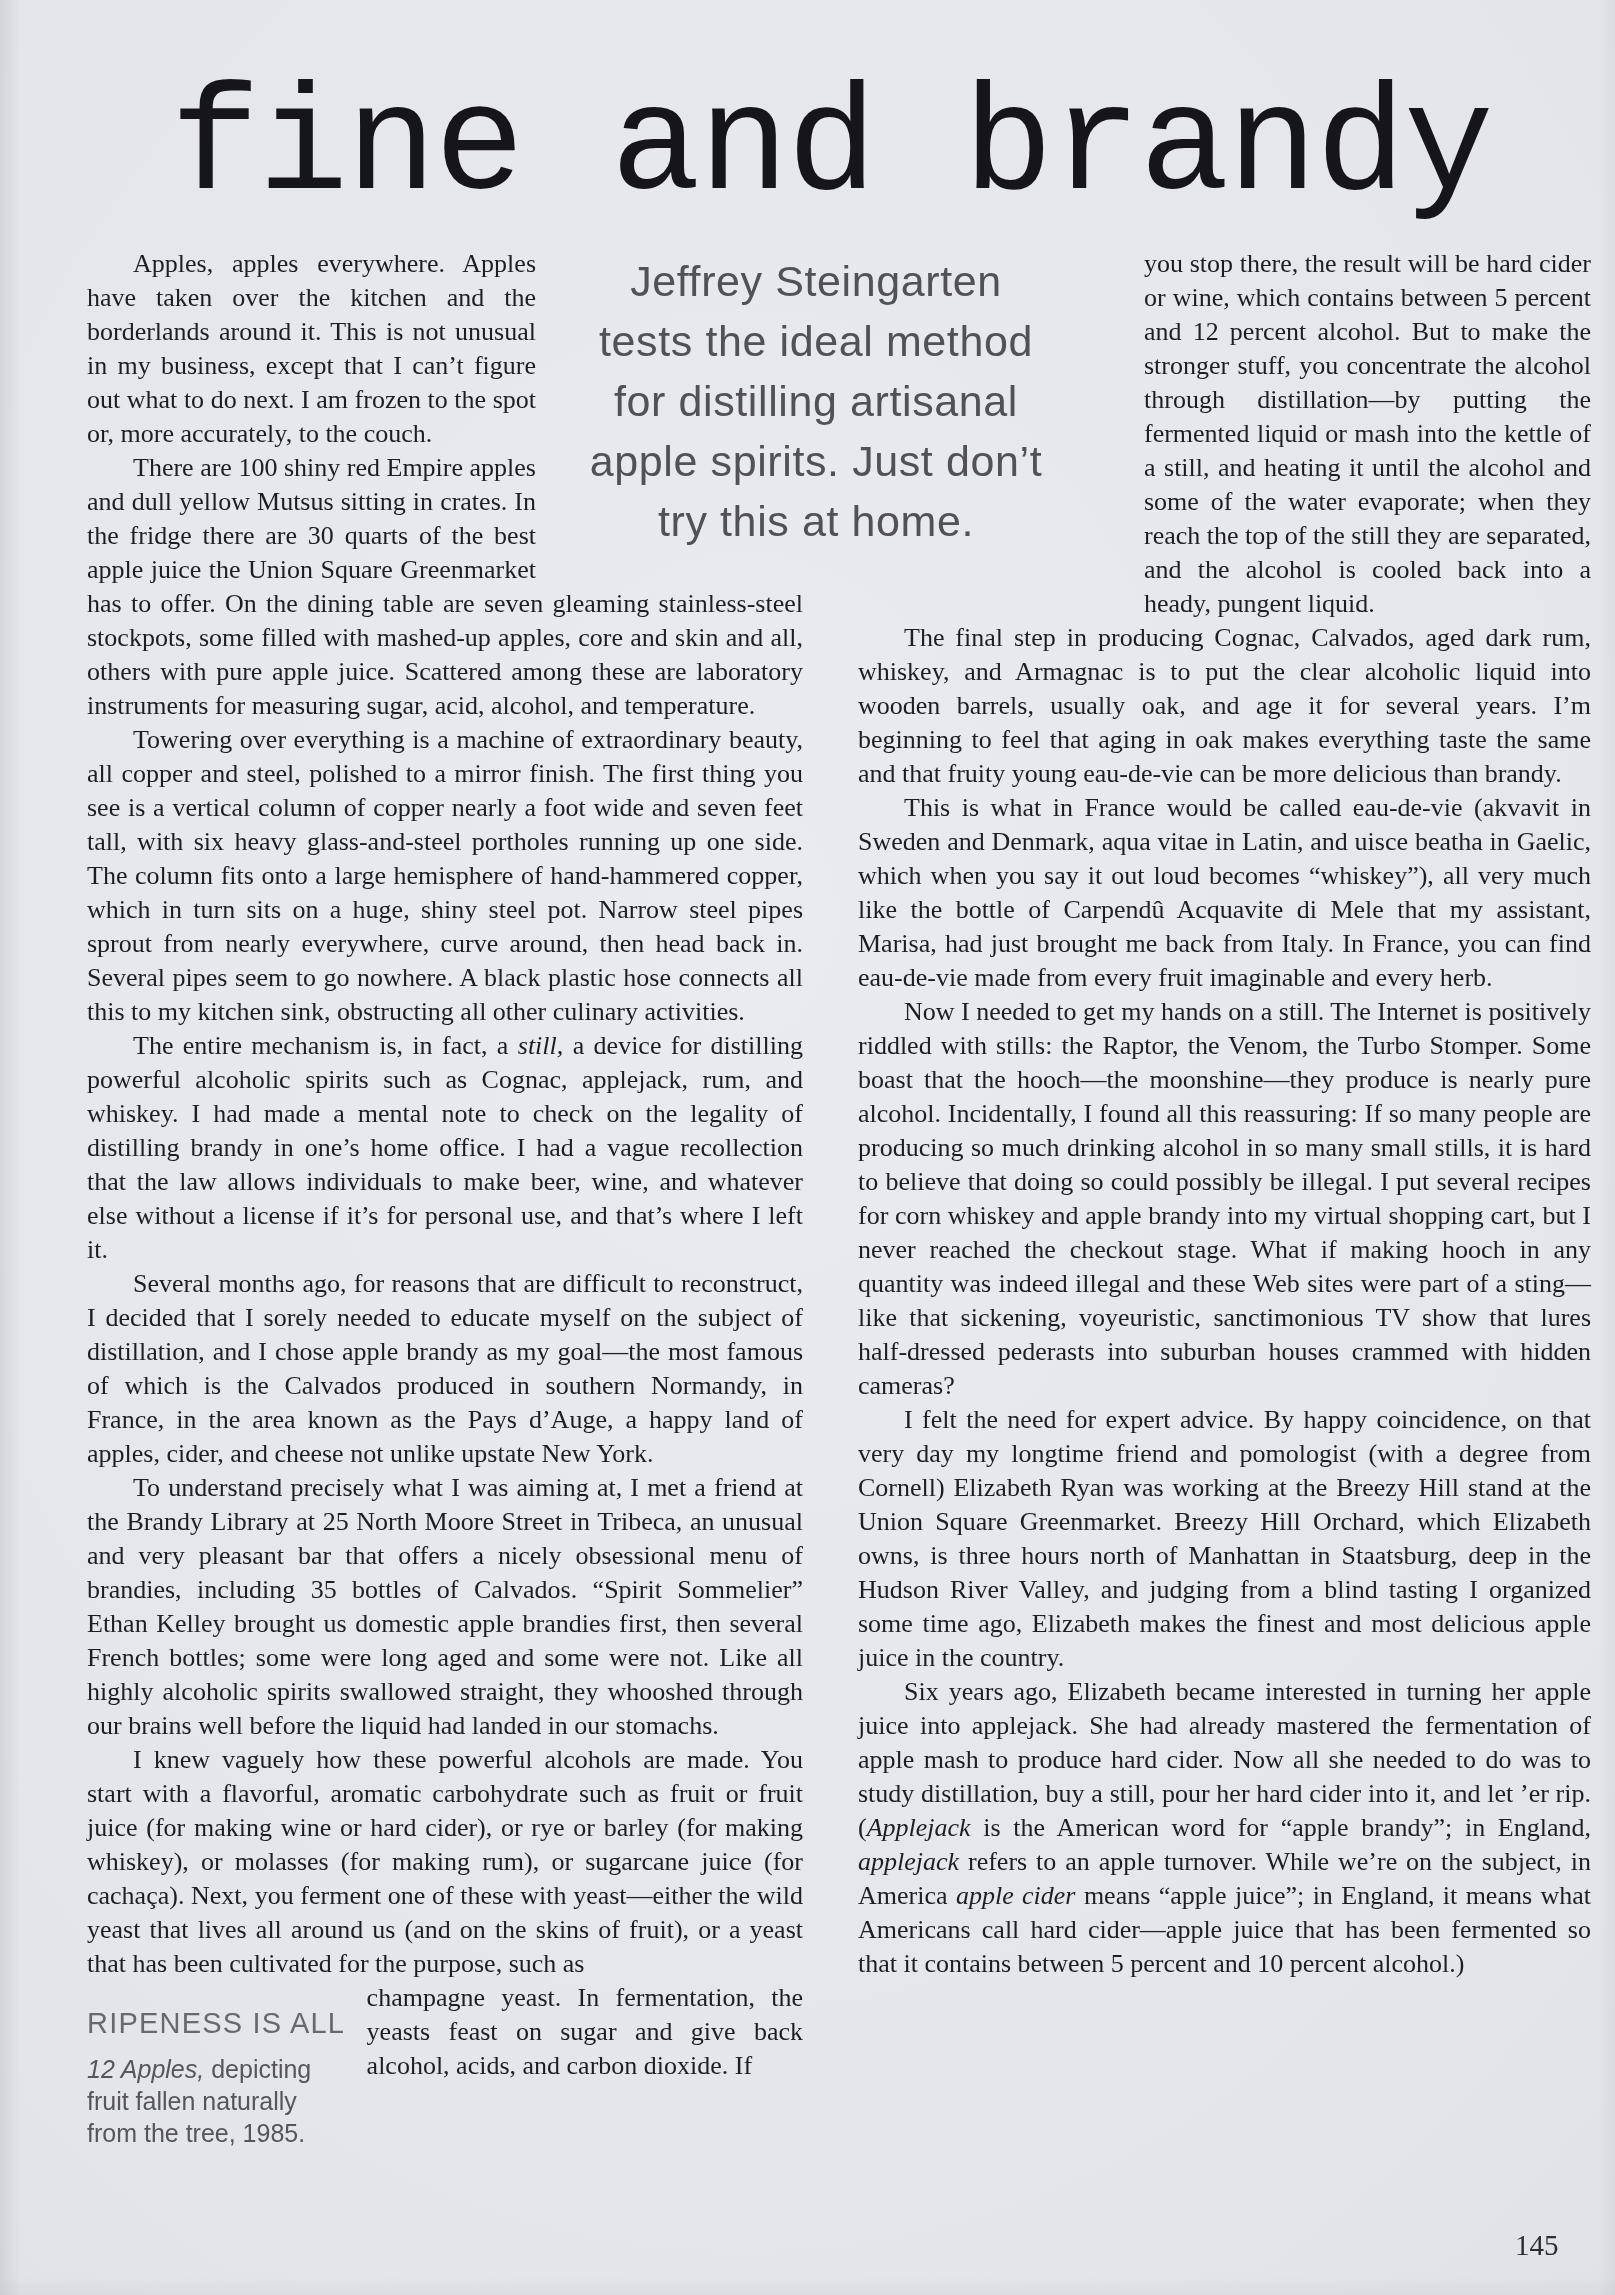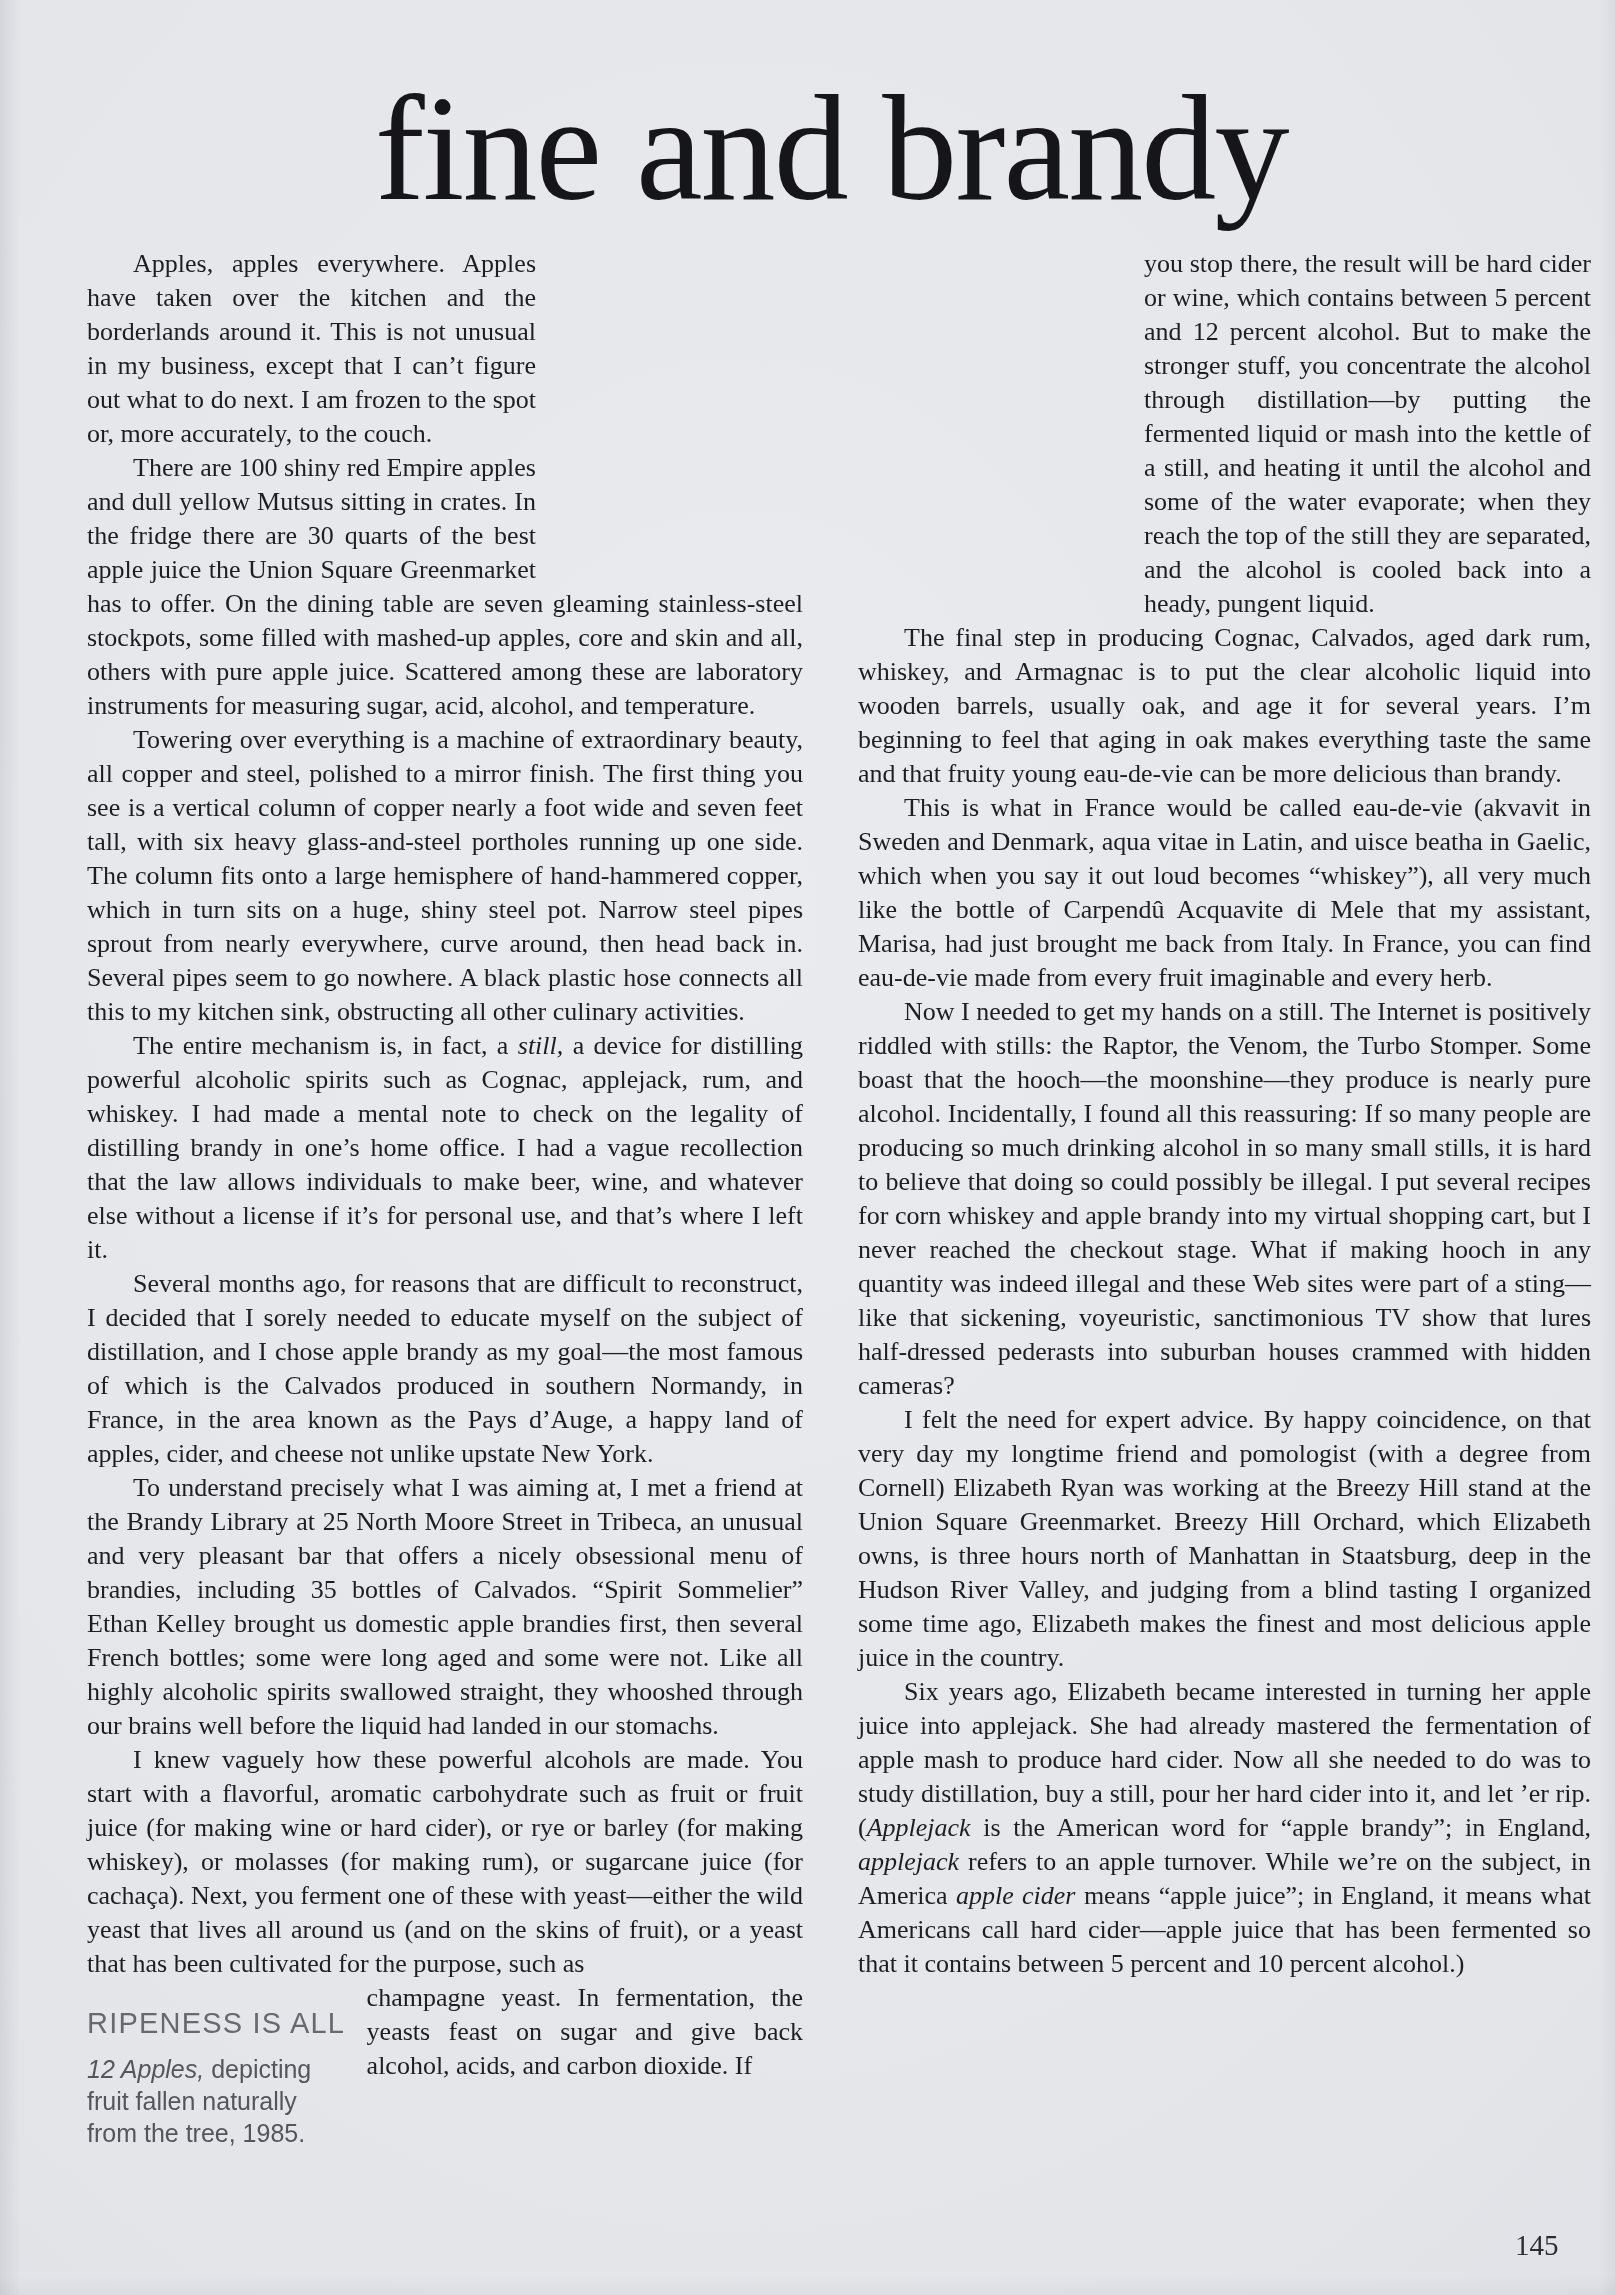--- a/index.html
+++ b/index.html
@@ -17,21 +17,21 @@
       linear-gradient(0deg, rgba(95,95,110,0.06), rgba(95,95,110,0) 18.6px),
       radial-gradient(ellipse 125% 115% at 46% 40%, #eaebee 0%, #e4e5e9 55%, #dadbe0 100%);
   }
 
   
   .headline {
     position:absolute;
     top:73px; left:50%;
     transform:translateX(calc(-50% + 23.6px));
     white-space:nowrap;
-    font-family:Liberation Serif, serif;
+    font-family:Liberation Mono, monospace;
     font-size:150px;
     line-height:1;
     letter-spacing:-1.9px;
     color:#16161a;
   }
 
   
   .deck {
     position:absolute;
     top:251px; left:816px;
@@ -100,20 +100,25 @@
     color:#2c2c31;
   }
 </style>
 </head>
 <body>
 
 <div class="page">
 
   <div class="headline">fine and brandy</div>
 
+  <div class="deck">Jeffrey Steingarten
+tests the ideal method
+for distilling artisanal
+apple spirits. Just don’t
+try this at home.</div>
 
   <div class="col col-left">
     <div class="spacer-r"></div>
     <p>Apples, apples everywhere. Apples have taken over the kitchen and the borderlands around it. This is not unusual in my business, except that I can’t figure out what to do next. I am frozen to the spot or, more accurately, to the couch.</p>
     <p>There are 100 shiny red Empire apples and dull yellow Mutsus sitting in crates. In the fridge there are 30 quarts of the best apple juice the Union Square Greenmarket has to offer. On the dining table are seven gleaming stainless-steel stockpots, some filled with mashed-up apples, core and skin and all, others with pure apple juice. Scattered among these are laboratory instruments for measuring sugar, acid, alcohol, and temperature.</p>
     <p>Towering over everything is a machine of extraordinary beauty, all copper and steel, polished to a mirror finish. The first thing you see is a vertical column of copper nearly a foot wide and seven feet tall, with six heavy glass-and-steel portholes running up one side. The column fits onto a large hemisphere of hand-hammered copper, which in turn sits on a huge, shiny steel pot. Narrow steel pipes sprout from nearly everywhere, curve around, then head back in. Several pipes seem to go nowhere. A black plastic hose connects all this to my kitchen sink, obstructing all other culinary activities.</p>
     <p>The entire mechanism is, in fact, a <i>still,</i> a device for distilling powerful alcoholic spirits such as Cognac, applejack, rum, and whiskey. I had made a mental note to check on the legality of distilling brandy in one’s home office. I had a vague recollection that the law allows individuals to make beer, wine, and whatever else without a license if it’s for personal use, and that’s where I left it.</p>
     <p>Several months ago, for reasons that are difficult to reconstruct, I decided that I sorely needed to educate myself on the subject of distillation, and I chose apple brandy as my goal—the most famous of which is the Calvados produced in southern Normandy, in France, in the area known as the Pays d’Auge, a happy land of apples, cider, and cheese not unlike upstate New York.</p>
     <p>To understand precisely what I was aiming at, I met a friend at the Brandy Library at 25 North Moore Street in Tribeca, an unusual and very pleasant bar that offers a nicely obsessional menu of brandies, including 35 bottles of Calvados. “Spirit Sommelier” Ethan Kelley brought us domestic apple brandies first, then several French bottles; some were long aged and some were not. Like all highly alcoholic spirits swallowed straight, they whooshed through our brains well before the liquid had landed in our stomachs.</p>
     <p>I knew vaguely how these powerful alcohols are made. You start with a flavorful, aromatic carbohydrate such as fruit or fruit juice (for making wine or hard cider), or rye or barley (for making whiskey), or molasses (for making rum), or sugarcane juice (for cachaça). Next, you ferment one of these with yeast—either the wild yeast that lives all around us (and on the skins of fruit), or a yeast that has been cultivated for the purpose, such as</p>

